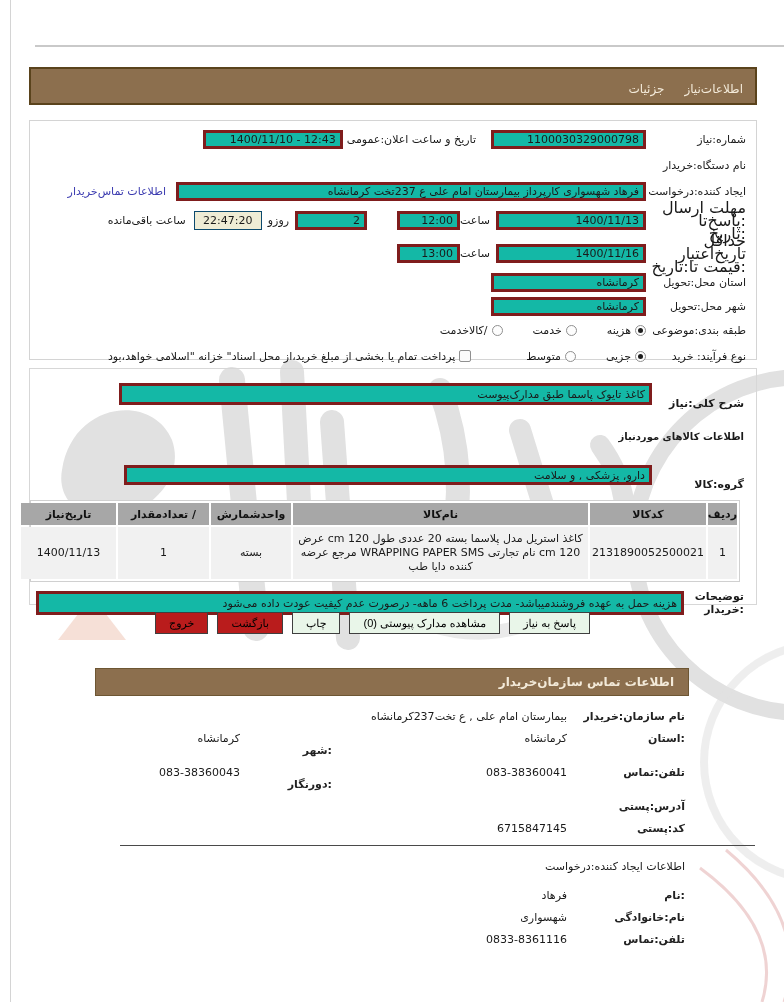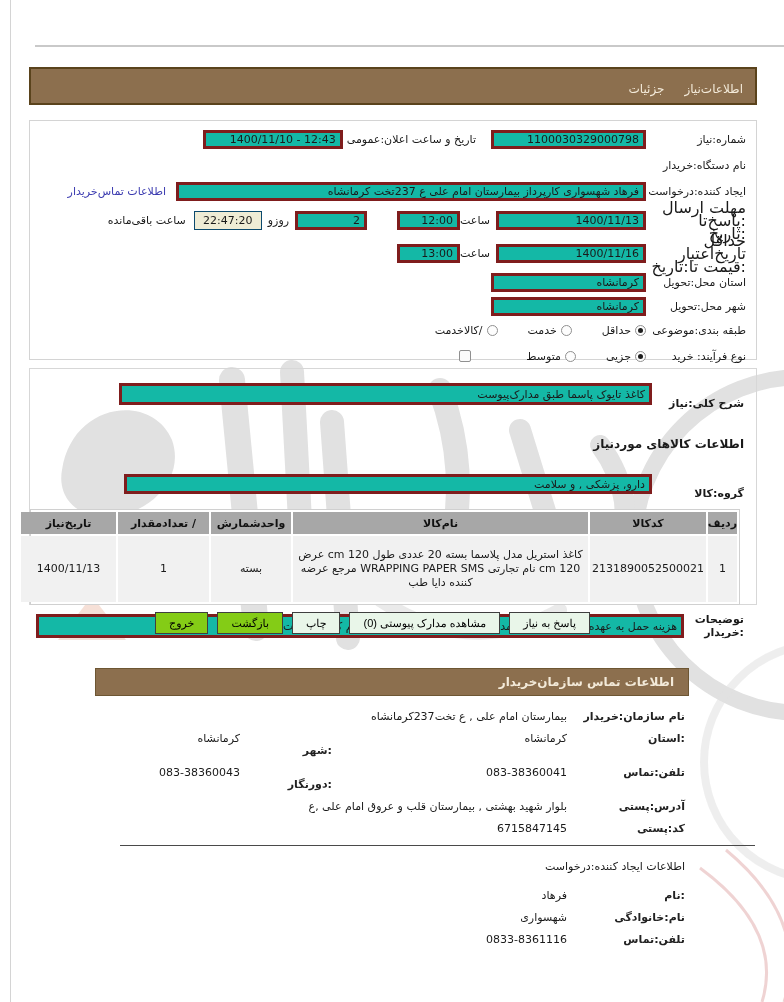--- a/index.html
+++ b/index.html
@@ -45,34 +45,34 @@
   .link { color:#3b3bb0; font-size:11px; margin-right:10px; cursor:pointer; white-space:nowrap;margin-left:36px; }
   .radio { width:11px; height:11px; border:1px solid #909090; border-radius:50%; background:#fdfdfd; display:inline-block; position:relative; flex:none; }
   .radio.checked::after { content:""; position:absolute; inset:2px; border-radius:50%; background:#1e1e1e; }
   .checkbox { width:12px; height:12px; border:1px solid #909090; border-radius:2px; background:#fbfbfb; flex:none; }
   .optlbl { margin:0 4px 0 0; } .gap15{width:15px;flex:none} .gap30{width:30px;flex:none} .gap55{width:55px;flex:none}
 
   
   .boldlbl { font-weight:bold; font-size:11px;margin-top:19px; }
   .p2row1 { display:flex; align-items:center; padding:9px 12px 0 0; }
   .p2row1 .boldlbl { width:92px; flex:none; }
-  .heading { font-weight:bold; font-size:12px; margin:27px 12px 0 0; }
+  .heading { font-weight:bold; font-size:10px; margin:21px 12px 0 0; }
   .tablewrap { margin:9px 16px 0 0; width:710px; border:1px solid #d0d0d0; background:#fff; }
   table.gtable { border-collapse:separate; border-spacing:2px; width:100%; table-layout:fixed; }
   table.gtable th { background:#a7a7a7; color:#111; font-weight:bold; font-size:11px; height:22px; text-align:center; }
-  table.gtable td { background:#f1f1f1; font-size:11px; text-align:center; padding:12px 2px; line-height:14px; }
+  table.gtable td { background:#f1f1f1; font-size:11px; text-align:center; padding:5px 2px; line-height:14px; }
   .notesrow { display:flex; align-items:center; padding:8px 12px 0 0; }
   .notesrow .lblnotes { width:60px; flex:none; font-weight:bold; line-height:13px; }
   .notesrow .lblnotes span { display:block; }
 
   
   .btnrow { position:absolute; top:612px; right:194px; display:flex; gap:9px; }
   .btn { height:22px; border:1px solid #3f3f3f; font-size:11px; padding:0 13px; display:flex; align-items:center; white-space:nowrap; cursor:pointer; }
   .btn.green { background:#e9f6e9; }
-  .btn.pink  { background:#84cc16; }
+  .btn.pink  { background:#b91c1c; }
 
   
   .bar2 {
     position:absolute; top:668px; right:95px; left:95px; height:28px;
     background:#8c6f4e; border:1px solid #6d5633;
     display:flex; align-items:center; padding-right:14px;
     color:#f3ead9; font-size:12px; font-weight:bold;
   }
   .infoblock { position:absolute; right:99px; left:40px; }
   .irow { display:flex; align-items:flex-start; margin-bottom:9px; }
@@ -169,38 +169,39 @@
       </div>
 
       <div class="row" style="height:24px">
         <span class="lbl">شهر محل:تحویل</span>
         <span class="inp" style="width:155px">کرمانشاه</span>
       </div>
 
       <div class="row" style="height:24px">
         <span class="lbl">طبقه بندی:موضوعی</span>
         <span class="radio checked"></span>
-        <span class="optlbl">حداقل</span>
+        <span class="optlbl">هزینه</span>
         <span class="gap30"></span>
         <span class="radio"></span>
         <span class="optlbl">خدمت</span>
         <span class="gap30"></span>
         <span class="radio"></span>
         <span class="optlbl">/کالاخدمت</span>
       </div>
 
       <div class="row" style="height:28px">
         <span class="lbl">نوع فرآیند: خرید</span>
         <span class="radio checked"></span>
         <span class="optlbl">جزیی</span>
         <span class="gap30"></span>
         <span class="radio"></span>
         <span class="optlbl">متوسط</span>
         <span class="gap55"></span>
         <span class="checkbox"></span>
+        <span class="optlbl">پرداخت تمام یا بخشی از مبلغ خرید،از محل اسناد" خزانه "اسلامی خواهد،بود</span>
       </div>
     </div>
 
     <div class="panel2">
 
       <div class="p2row1">
         <span class="boldlbl">شرح کلی:نیاز</span>
         <span class="inp" style="width:533px;height:22px">کاغذ تایوک پاسما طبق مدارک‌پیوست</span>
       </div>
 
@@ -277,21 +278,20 @@
         <span class="ival2">کرمانشاه</span>
       </div>
       <div class="irow">
         <span class="ilbl">تلفن:تماس</span>
         <span class="ival">083-38360041</span>
         <span class="ilbl2">:دورنگار</span>
         <span class="ival2">083-38360043</span>
       </div>
       <div class="irow">
         <span class="ilbl">آدرس:پستی</span>
-        <span class="ival" style="width:380px">بلوار شهید بهشتی , بیمارستان قلب و عروق امام علی ,ع</span>
       </div>
       <div class="irow">
         <span class="ilbl">کد:پستی</span>
         <span class="ival">6715847145</span>
       </div>
     </div>
 
     <div class="divider"></div>
 
     <div class="infoblock" style="top:860px">

